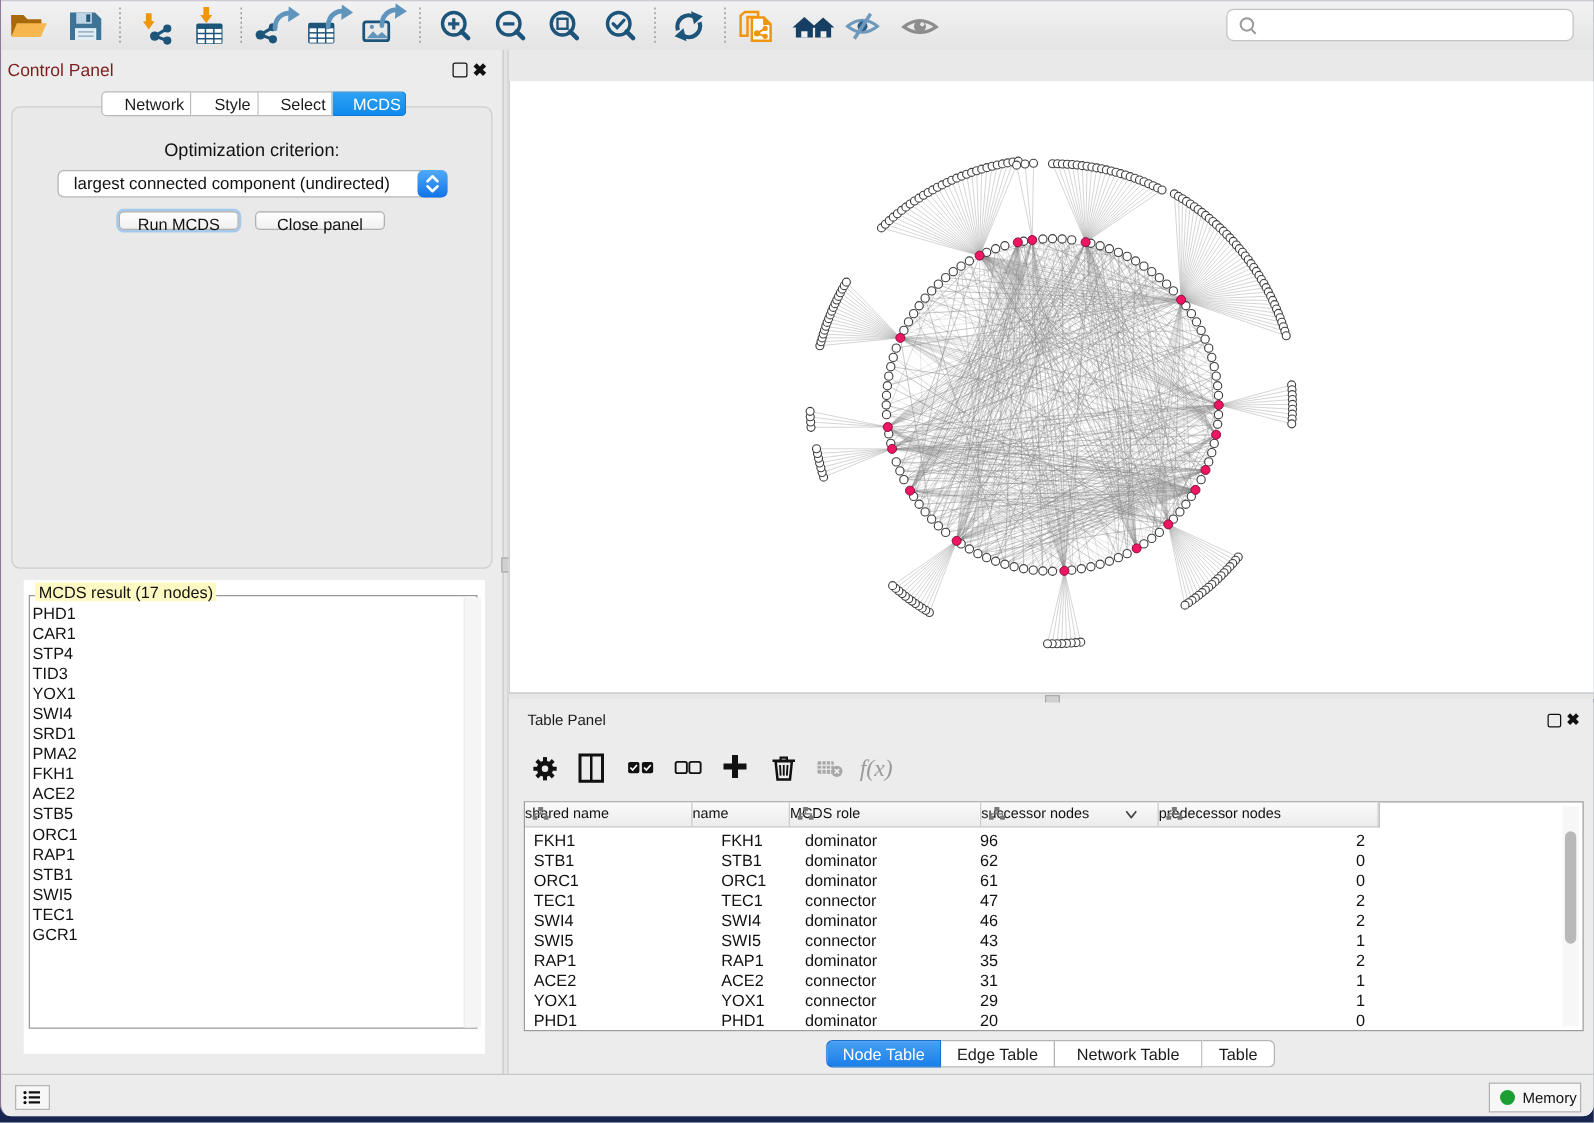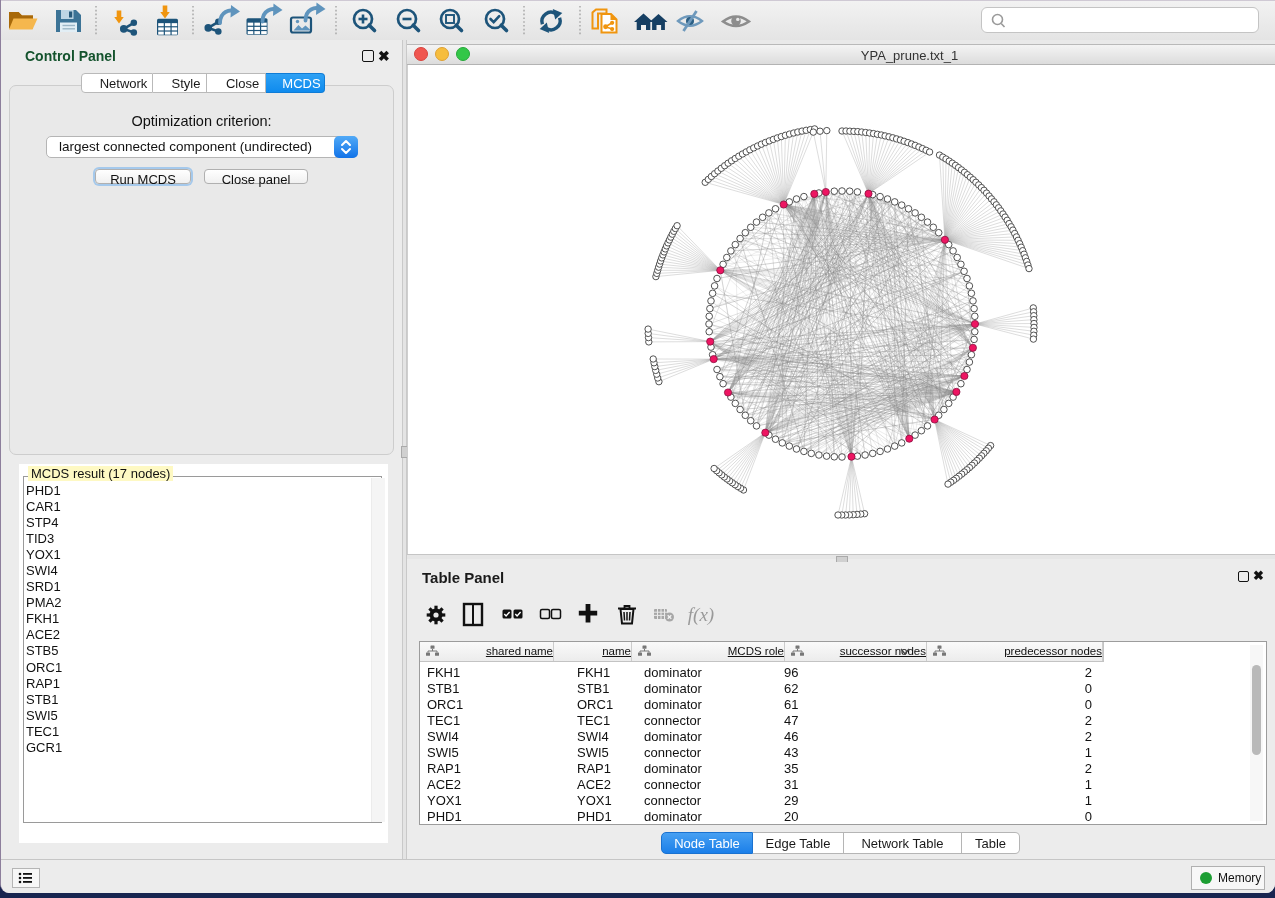--- a/index.html
+++ b/index.html
@@ -7,21 +7,21 @@
  font-family:"Liberation Sans",sans-serif;background:#182550;}
 .abs{position:absolute;}
 #wall{left:0;top:880;width:1275px;height:18px;background:#1c2d5c;overflow:hidden;}
 #app{left:0;top:0;width:1275px;height:893px;background:#ececec;
  border-radius:0 0 9px 9px;overflow:hidden;border-left:1px solid #8d7f9c;box-sizing:border-box;}
 
 #toolbar{left:0;top:0;width:1275px;height:40px;background:linear-gradient(#f2f2f2,#e4e4e4);border-top:1px solid #cfc9d4;box-sizing:border-box;}
 #search{left:980px;top:7px;width:278px;height:26px;background:#fff;border:1px solid #c4c4c4;border-radius:6px;box-sizing:border-box;}
 
 #cp{left:0;top:40px;width:401px;height:819px;background:#ececec;}
-#cp-title{left:24px;top:48px;font-size:14px;color:#14532d;font-weight:bold;}
+#cp-title{left:5px;top:48px;font-size:14px;color:#7f1d1d;}
 .winbtn{position:absolute;font-size:12px;color:#111;}
 #cp-box{left:8px;top:85px;width:385px;height:370px;background:#e9e9e9;border:1px solid #cdcdcd;border-radius:7px;box-sizing:border-box;}
 #tabs{left:80px;top:73px;height:20px;display:flex;font-size:13px;}
 .tab{background:#fff;border:1px solid #b9b9b9;border-left:none;color:#1a1a1a;display:flex;align-items:center;justify-content:center;box-sizing:border-box;padding-left:13px;}
 .tab.first{border-left:1px solid #b9b9b9;border-radius:4px 0 0 4px;}
 .tab.sel{background:linear-gradient(#2ea1f4,#0f8bee);color:#fff;border-color:#0f7cd6;border-radius:0 4px 4px 0;}
 #optlab{left:0;top:113px;width:401px;text-align:center;font-size:14.5px;color:#111;}
 #combo{left:45px;top:136px;width:312px;height:22px;background:#fff;border:1px solid #b5b5b5;border-radius:5px;box-sizing:border-box;font-size:13.5px;color:#111;line-height:20px;}
 #combo .cap{position:absolute;right:-1px;top:-1px;width:24px;height:22px;border-radius:5px;background:linear-gradient(#51aaf7,#1173e8);}
 .btn{position:absolute;height:15px;background:linear-gradient(#ffffff,#f0f0f0);border:1px solid #b0b0b0;border-radius:4px;font-size:13px;color:#111;text-align:center;line-height:19px;box-sizing:border-box;}
@@ -38,25 +38,25 @@
 
 #netwin{left:406px;top:40px;width:869px;height:519px;background:#e9e9e9;}
 #nettitle{left:0;top:4px;width:869px;height:21px;background:linear-gradient(#f4f4f4,#dcdcdc);border-top:1px solid #b9b9b9;border-bottom:1px solid #b3b3b3;box-sizing:border-box;}
 #nettitle .t{position:absolute;left:136px;right:0;text-align:center;top:3px;font-size:13px;color:#333;}
 .light{position:absolute;top:2px;width:12px;height:12px;border-radius:50%;}
 #netcanvas{left:0;top:25px;width:869px;height:489px;background:#fff;border-left:1px solid #cfcfcf;box-sizing:border-box;}
 #netbottom{left:0;top:514px;width:869px;height:5px;background:#e6e6e6;border-top:1px solid #c5c5c5;box-sizing:border-box;}
 #hhandle{left:835px;top:556px;width:10px;height:7px;background:#d0d0d0;border:1px solid #aaa;}
 
 #tp{left:406px;top:562px;width:869px;height:297px;background:#ececec;}
-#tp-title{left:15px;top:7px;font-size:15px;color:#1a1a1a;font-weight:bold;}
+#tp-title{left:15px;top:7px;font-size:12px;color:#1a1a1a;}
 #tp-toolbar{left:12px;top:34px;width:845px;height:38px;}
 #tbl{left:12px;top:79px;width:848px;height:184px;background:#fff;border:1px solid #9c9c9c;box-sizing:border-box;font-size:13px;}
 #thead{position:absolute;left:0;top:0;width:683px;height:19px;background:linear-gradient(#fafafa,#ececec);border-bottom:1px solid #c3c3c3;border-right:1px solid #c3c3c3;}
-.hcell{position:absolute;top:0;height:19px;border-right:1px solid #cccccc;box-sizing:border-box;text-align:right;font-size:11.5px;color:#111;line-height:19px;text-decoration:underline;}
+.hcell{position:absolute;top:0;height:19px;border-right:1px solid #cccccc;box-sizing:border-box;text-align:left;font-size:11.5px;color:#111;line-height:19px;}
 .hico{position:absolute;top:3px;left:6px;width:13px;height:12px;}
 .trow{position:absolute;left:0;width:683px;height:16px;font-size:13px;color:#111;line-height:16px;}
 .c1{position:absolute;left:7px;}
 .c2{position:absolute;left:157px;}
 .c3{position:absolute;left:224px;}
 .c4{position:absolute;left:364px;width:140px;text-align:left;}
 .c5{position:absolute;left:524px;width:148px;text-align:right;}
 #tscroll{position:absolute;right:3px;top:3px;width:13px;height:176px;background:#f7f7f7;}
 #tthumb{position:absolute;left:2px;top:20px;width:9px;height:90px;background:#b9b9b9;border-radius:5px;}
 
@@ -321,47 +321,41 @@
         <line x1="19.2" y1="15.5" x2="22.5" y2="19" stroke="#9a9a9a" stroke-width="1.6"></line>
       </svg></div>
   <div id="cp" class="abs"></div>
   <div id="cp-title" class="abs">Control Panel</div>
   <div class="winbtn abs" style="left:361px;top:50px;width:10px;height:10px;border:1.5px solid #111;border-radius:2px;"></div>
   <div class="winbtn abs" style="left:377px;top:48px;font-size:14px;font-weight:bold;">✖</div>
   <div id="cp-box" class="abs"></div>
   <div id="tabs" class="abs">
     <div class="tab first" style="width:72px;">Network</div>
     <div class="tab" style="width:54px;">Style</div>
-    <div class="tab" style="width:59px;">Close</div>
+    <div class="tab" style="width:59px;">Select</div>
     <div class="tab sel" style="width:59px;">MCDS</div>
   </div>
   <div id="optlab" class="abs">Optimization criterion:</div>
   <div id="combo" class="abs"><span style="padding-left:12px;">largest connected component (undirected)</span>
     <div class="cap"><svg width="24" height="22" viewBox="0 0 24 22">
           <path d="M8 9 L12 5 L16 9" fill="none" stroke="#fff" stroke-width="2" stroke-linecap="round" stroke-linejoin="round"></path>
           <path d="M8 13 L12 17 L16 13" fill="none" stroke="#fff" stroke-width="2" stroke-linecap="round" stroke-linejoin="round"></path>
         </svg></div>
   </div>
   <div id="runbtn" class="btn">Run MCDS</div>
   <div id="closebtn" class="btn">Close panel</div>
   <div id="results" class="abs">
     <div id="fieldset" class="abs"></div>
     <div id="legend" class="abs">MCDS result (17 nodes)</div>
     <div id="mlist" class="abs">PHD1<br>CAR1<br>STP4<br>TID3<br>YOX1<br>SWI4<br>SRD1<br>PMA2<br>FKH1<br>ACE2<br>STB5<br>ORC1<br>RAP1<br>STB1<br>SWI5<br>TEC1<br>GCR1</div>
     <div id="rtrack" class="abs"></div>
   </div>
   <div id="vsplit" class="abs"></div>
   <div id="vhandle" class="abs"></div>
   <div id="netwin" class="abs">
-    <div id="nettitle" class="abs">
-      <div class="light" style="left:7px;background:#f0564f;border:0.5px solid #d8443e;"></div>
-      <div class="light" style="left:28px;background:#f6bd3e;border:0.5px solid #dfa133;"></div>
-      <div class="light" style="left:49px;background:#33c748;border:0.5px solid #27a83a;"></div>
-      <div class="t">YPA_prune.txt_1</div>
-    </div>
     <div id="netcanvas" class="abs"><svg width="870" height="492" viewBox="0 0 870 492">
           <g stroke="#858585" stroke-width="0.5" stroke-opacity="0.3">
             <line x1="526.6" y1="354.5" x2="318.8" y2="192.5"></line>
             <line x1="548.4" y1="326.9" x2="320.0" y2="327.5"></line>
             <line x1="536.9" y1="174.8" x2="540.7" y2="338.4"></line>
             <line x1="312.3" y1="205.3" x2="565.0" y2="235.9"></line>
             <line x1="556.4" y1="311.0" x2="410.9" y2="390.0"></line>
             <line x1="548.4" y1="326.9" x2="337.3" y2="350.3"></line>
             <line x1="443.5" y1="391.7" x2="434.0" y2="126.0"></line>
             <line x1="375.7" y1="139.5" x2="552.9" y2="199.3"></line>

